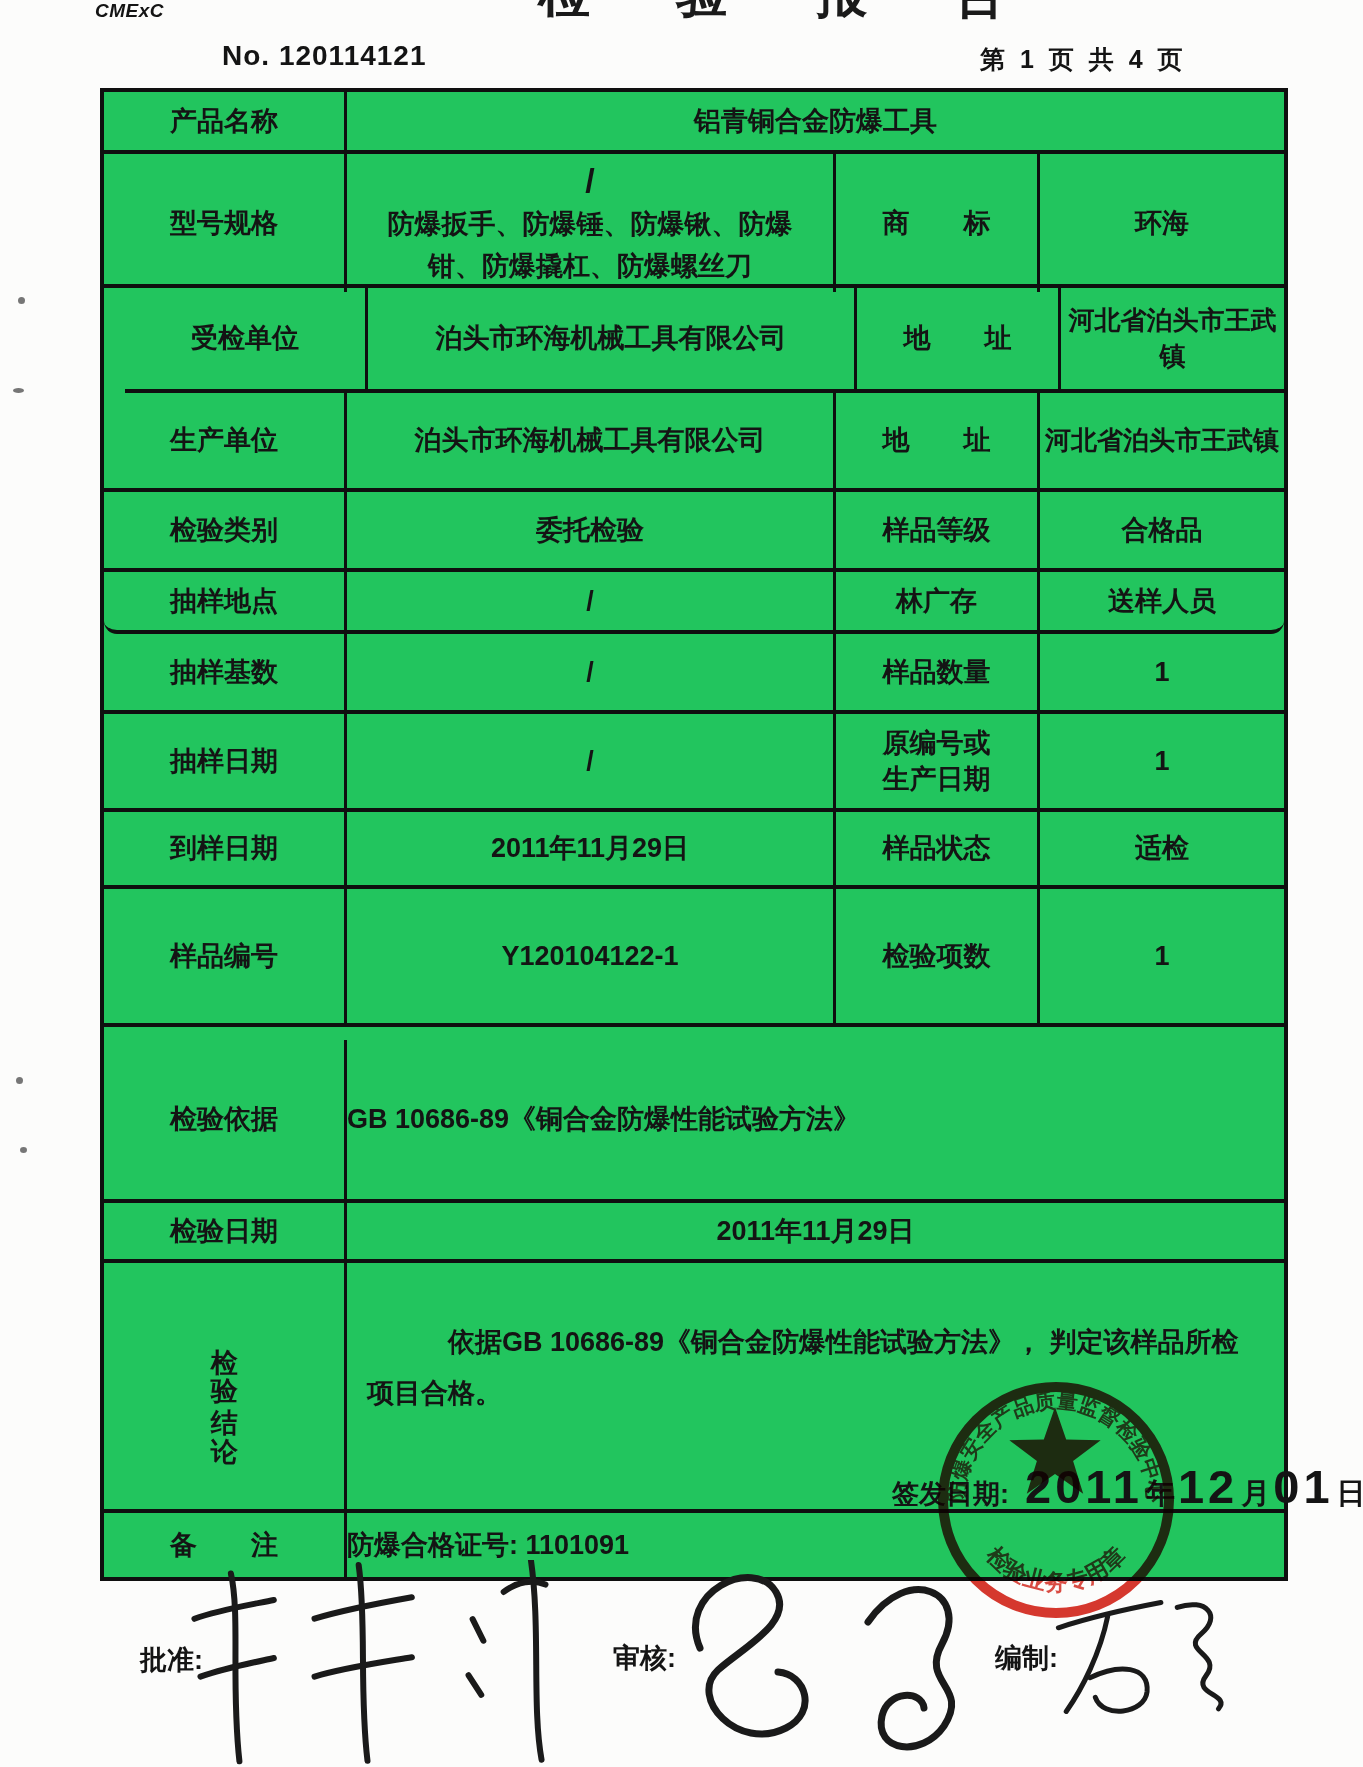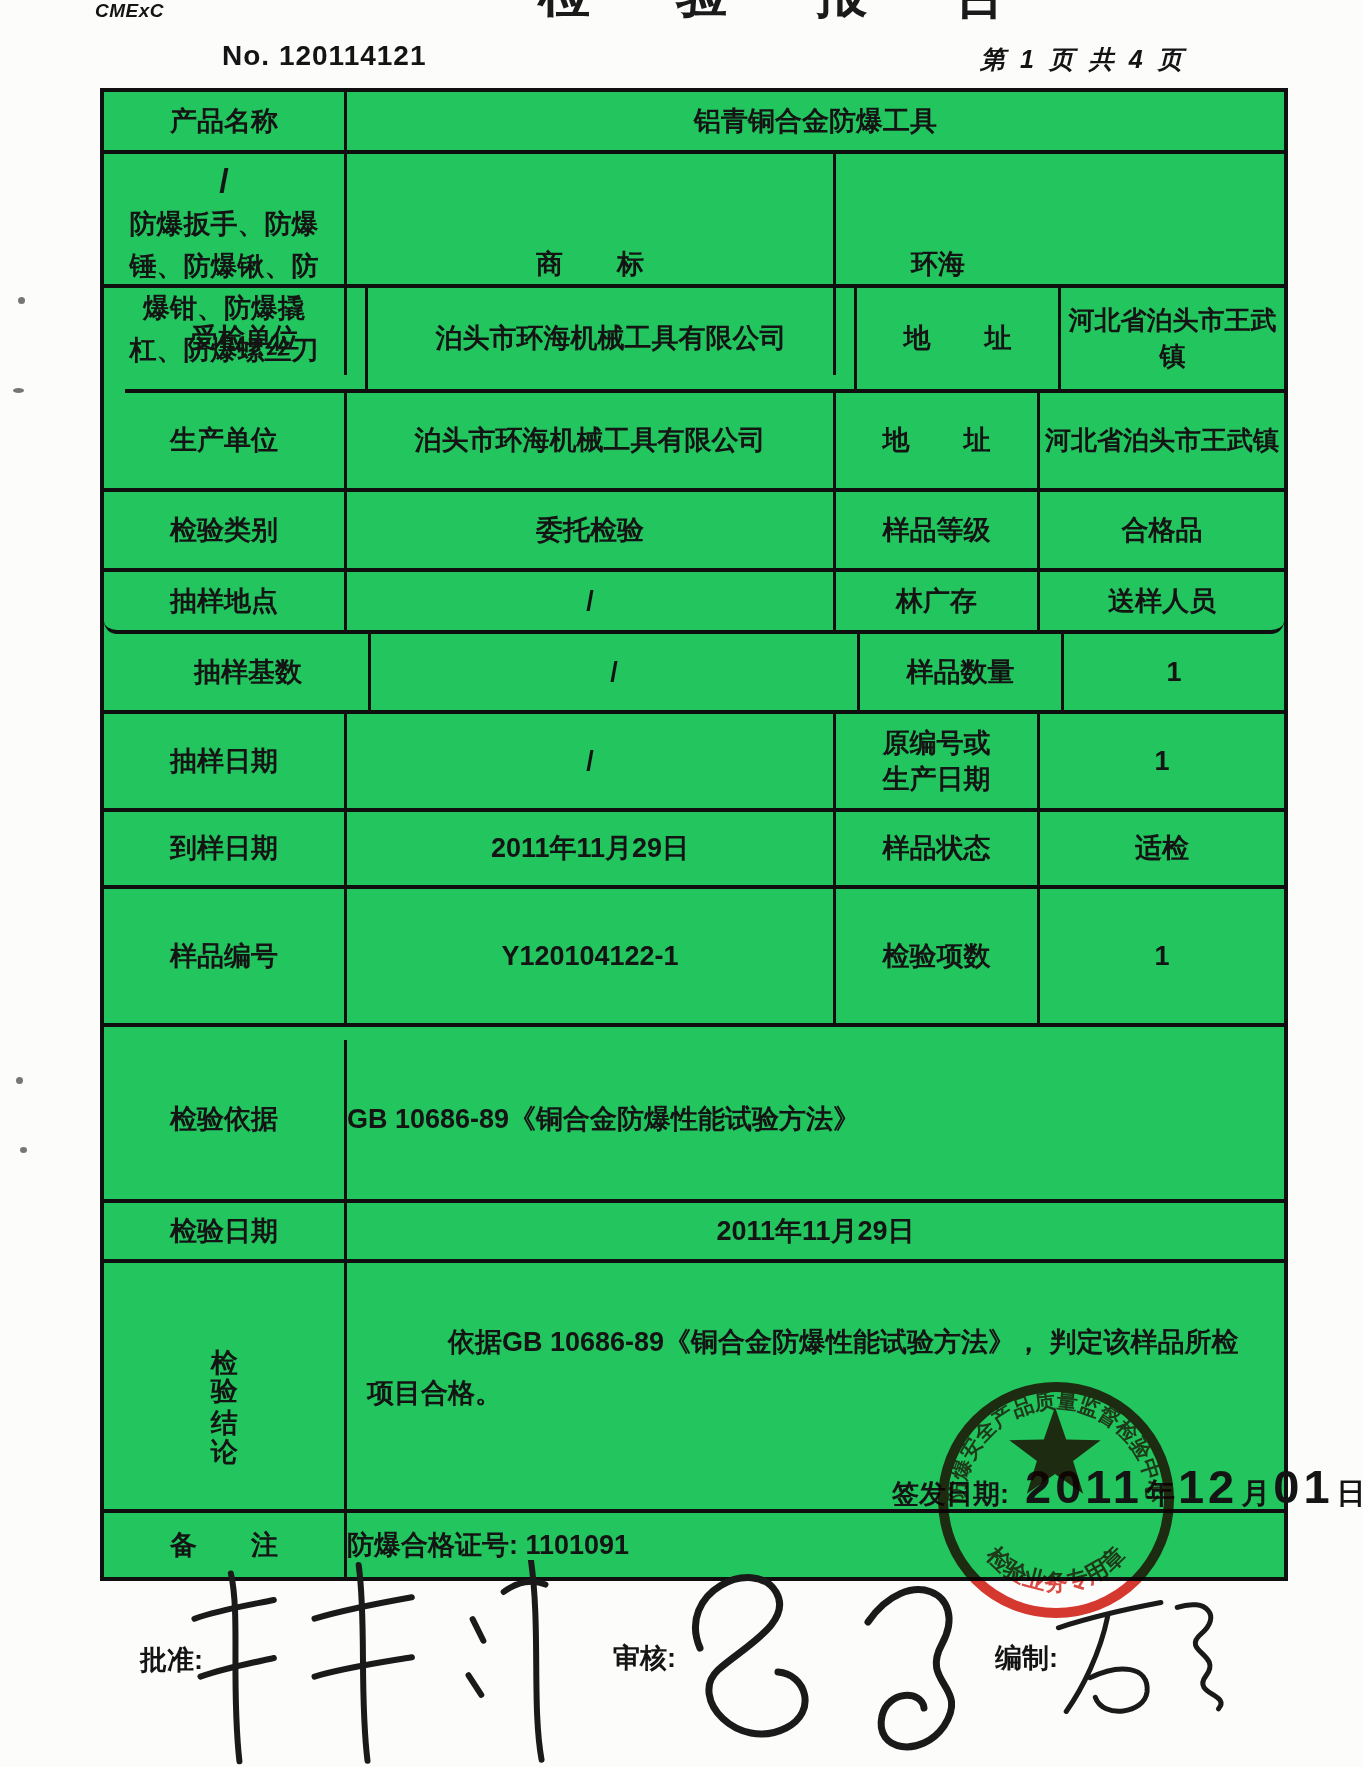--- a/index.html
+++ b/index.html
@@ -17,38 +17,38 @@
 
   
   .logo { left: 95px; top: 0px; font-size: 19px; font-weight: 800; letter-spacing: .5px; font-style: italic; }
   .title-clip {
     left: 538px; top: -41px;
     font-size: 52px; font-weight: 800;
     letter-spacing: 36px; white-space: nowrap;
     color: #1a1a1a;
   }
   .report-no { left: 222px; top: 40px; font-size: 28px; font-weight: 700; letter-spacing: 1px; }
-  .page-info { left: 980px; top: 43px; font-size: 25px; font-weight: 700; letter-spacing: 4px; font-style: italic; }
+  .page-info { left: 980px; top: 43px; font-size: 25px; font-weight: 700; letter-spacing: 4px; }
 
   
   .tbl {
     position: absolute; left: 100px; top: 88px;
     width: 1188px;
     border: 4px solid #0f0f0f;
     background: #22c55e;
   }
   .row { display: grid; grid-template-columns: 243px 489px 204px 1fr; border-bottom: 4px solid #0f0f0f; }
   .row:last-child { border-bottom: none; }
   .r1  { height: 62px; }
   .r2  { height: 134px; }
   .r3  { height: 105px; margin-left: 21px; }
   .r4  { height: 99px; }
   .r5  { height: 80px; }
   .r6  { height: 62px; border-radius: 13px; }
-  .r7  { height: 80px; padding-left: 24px; }
+  .r7  { height: 80px; }
   .r8  { height: 98px; }
   .r9  { height: 77px; }
   .r10 { height: 138px; }
   .r11 { height: 163px; margin-top: 13px; }
   .r12 { height: 60px; }
   .r13 { height: 250px; }
   .r14 { height: 64px; }
   .c {
     display: flex; align-items: center; justify-content: center;
     border-right: 3px solid #0f0f0f;
@@ -114,20 +114,21 @@
   <div class="smudge" style="left:300px;top:1522px;width:260px;height:42px"></div>
 
   <div class="tbl">
 
     <div class="row r1">
       <div class="c">产品名称</div>
       <div class="c span3">铝青铜合金防爆工具</div>
     </div>
 
     <div class="row r2">
+      <div class="c">型号规格</div>
       <div class="c model-cell">
         <div class="slash">/</div>
         <div class="model-text">防爆扳手、防爆锤、防爆锹、防爆钳、防爆撬杠、防爆螺丝刀</div>
       </div>
       <div class="c">商　　标</div>
       <div class="c">环海</div>
     </div>
 
     <div class="row r3">
       <div class="c">受检单位</div>

